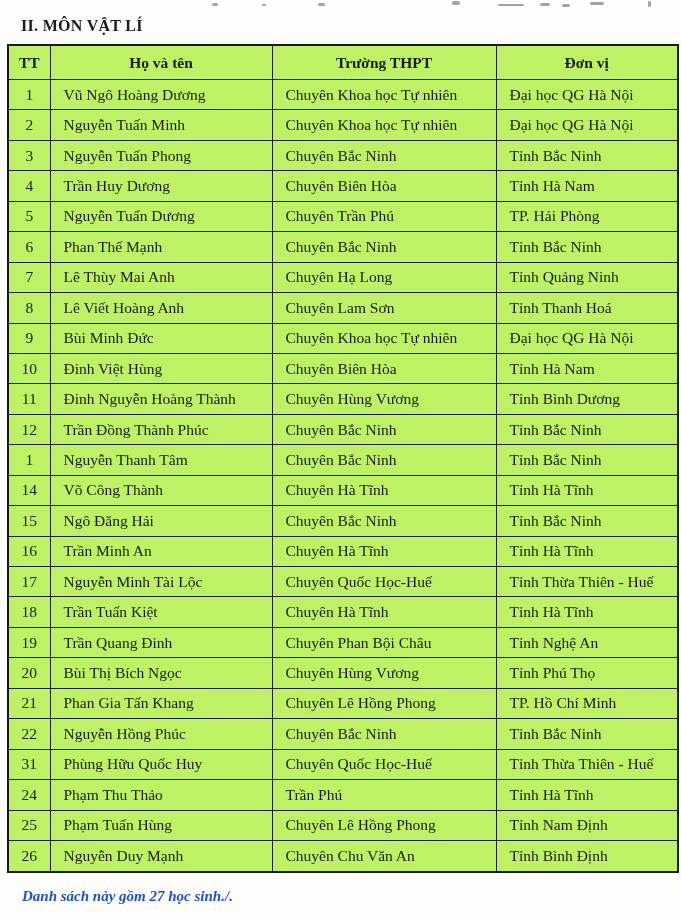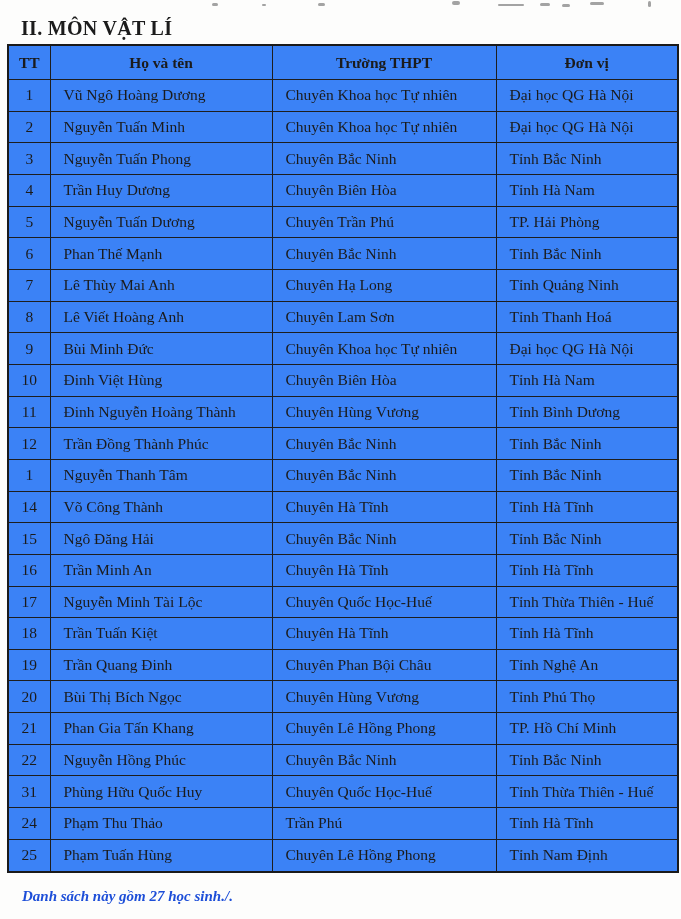--- a/index.html
+++ b/index.html
@@ -25,35 +25,35 @@
   .a5 { left: 498px; top: 4px; width: 26px; height: 2px; }
   .a6 { left: 540px; top: 3px; width: 10px; height: 3px; }
   .a7 { left: 562px; top: 4px; width: 8px; height: 3px; }
   .a8 { left: 590px; top: 2px; width: 14px; height: 3px; }
   .a9 { left: 648px; top: 1px; width: 3px; height: 6px; border-radius: 40% 60% 60% 40%; }
 
   .section-title {
     position: absolute;
     left: 21px;
     top: 17px;
-    font-size: 20px;
+    font-size: 16px;
     font-weight: bold;
     letter-spacing: 0.3px;
     white-space: nowrap;
   }
 
   table.roster {
     position: absolute;
     left: 7px;
     top: 44px;
     width: 670px;
     height: 829px;
     border-collapse: collapse;
     table-layout: fixed;
-    background: #3b82f6;
+    background: #bef264;
   }
   table.roster th, table.roster td {
     border: 1.4px solid #1e1e1e;
     font-size: 15.5px;
     overflow: hidden;
     white-space: nowrap;
   }
   table.roster { border: 2px solid #1a1a1a; }
   table.roster th {
     height: 33px;
@@ -259,18 +259,24 @@
           <td>Phạm Thu Thảo</td>
           <td>Trần Phú</td>
           <td>Tỉnh Hà Tĩnh</td>
         </tr>
         <tr>
           <td>25</td>
           <td>Phạm Tuấn Hùng</td>
           <td>Chuyên Lê Hồng Phong</td>
           <td>Tỉnh Nam Định</td>
         </tr>
+        <tr>
+          <td>26</td>
+          <td>Nguyễn Duy Mạnh</td>
+          <td>Chuyên Chu Văn An</td>
+          <td>Tỉnh Bình Định</td>
+        </tr>
       </tbody>
   </table>
 
   <div class="footer-note">Danh sách này gồm 27 học sinh./.</div>
 
 </div>
 
 </body></html>

